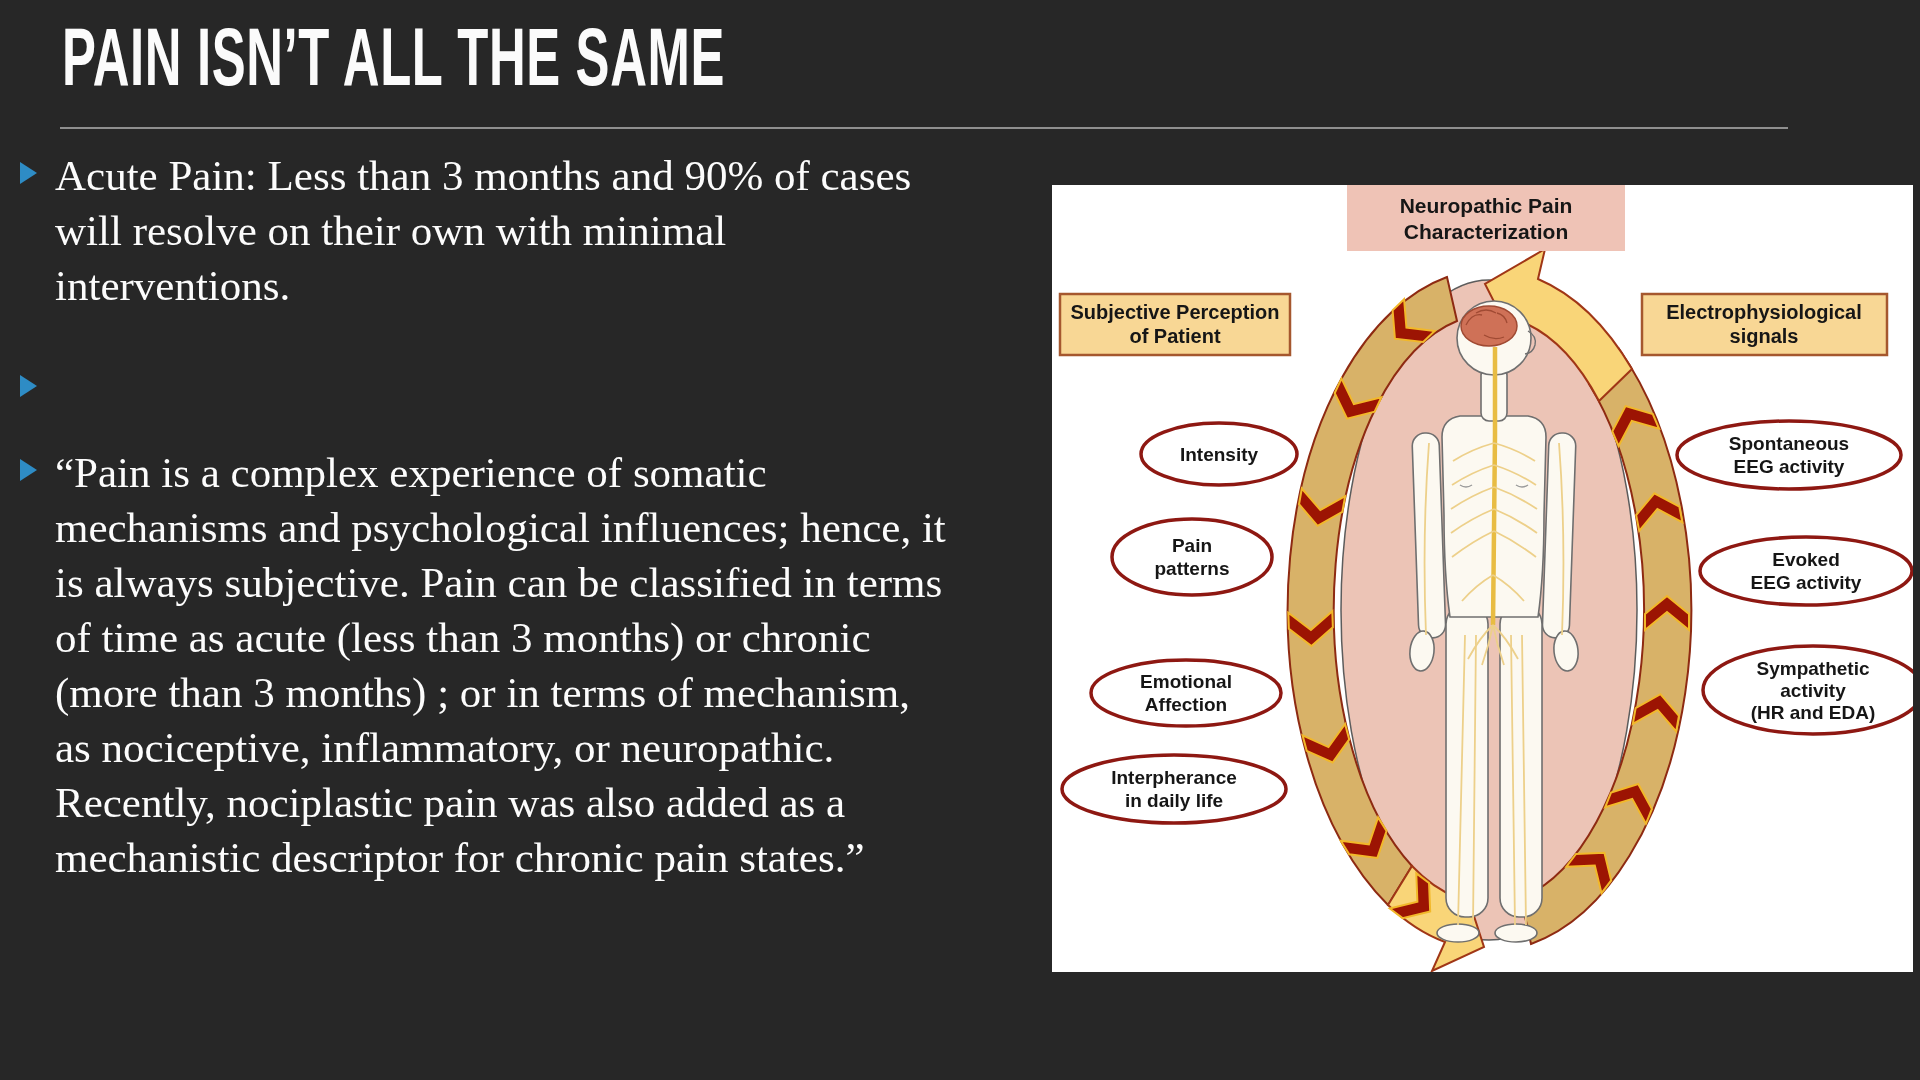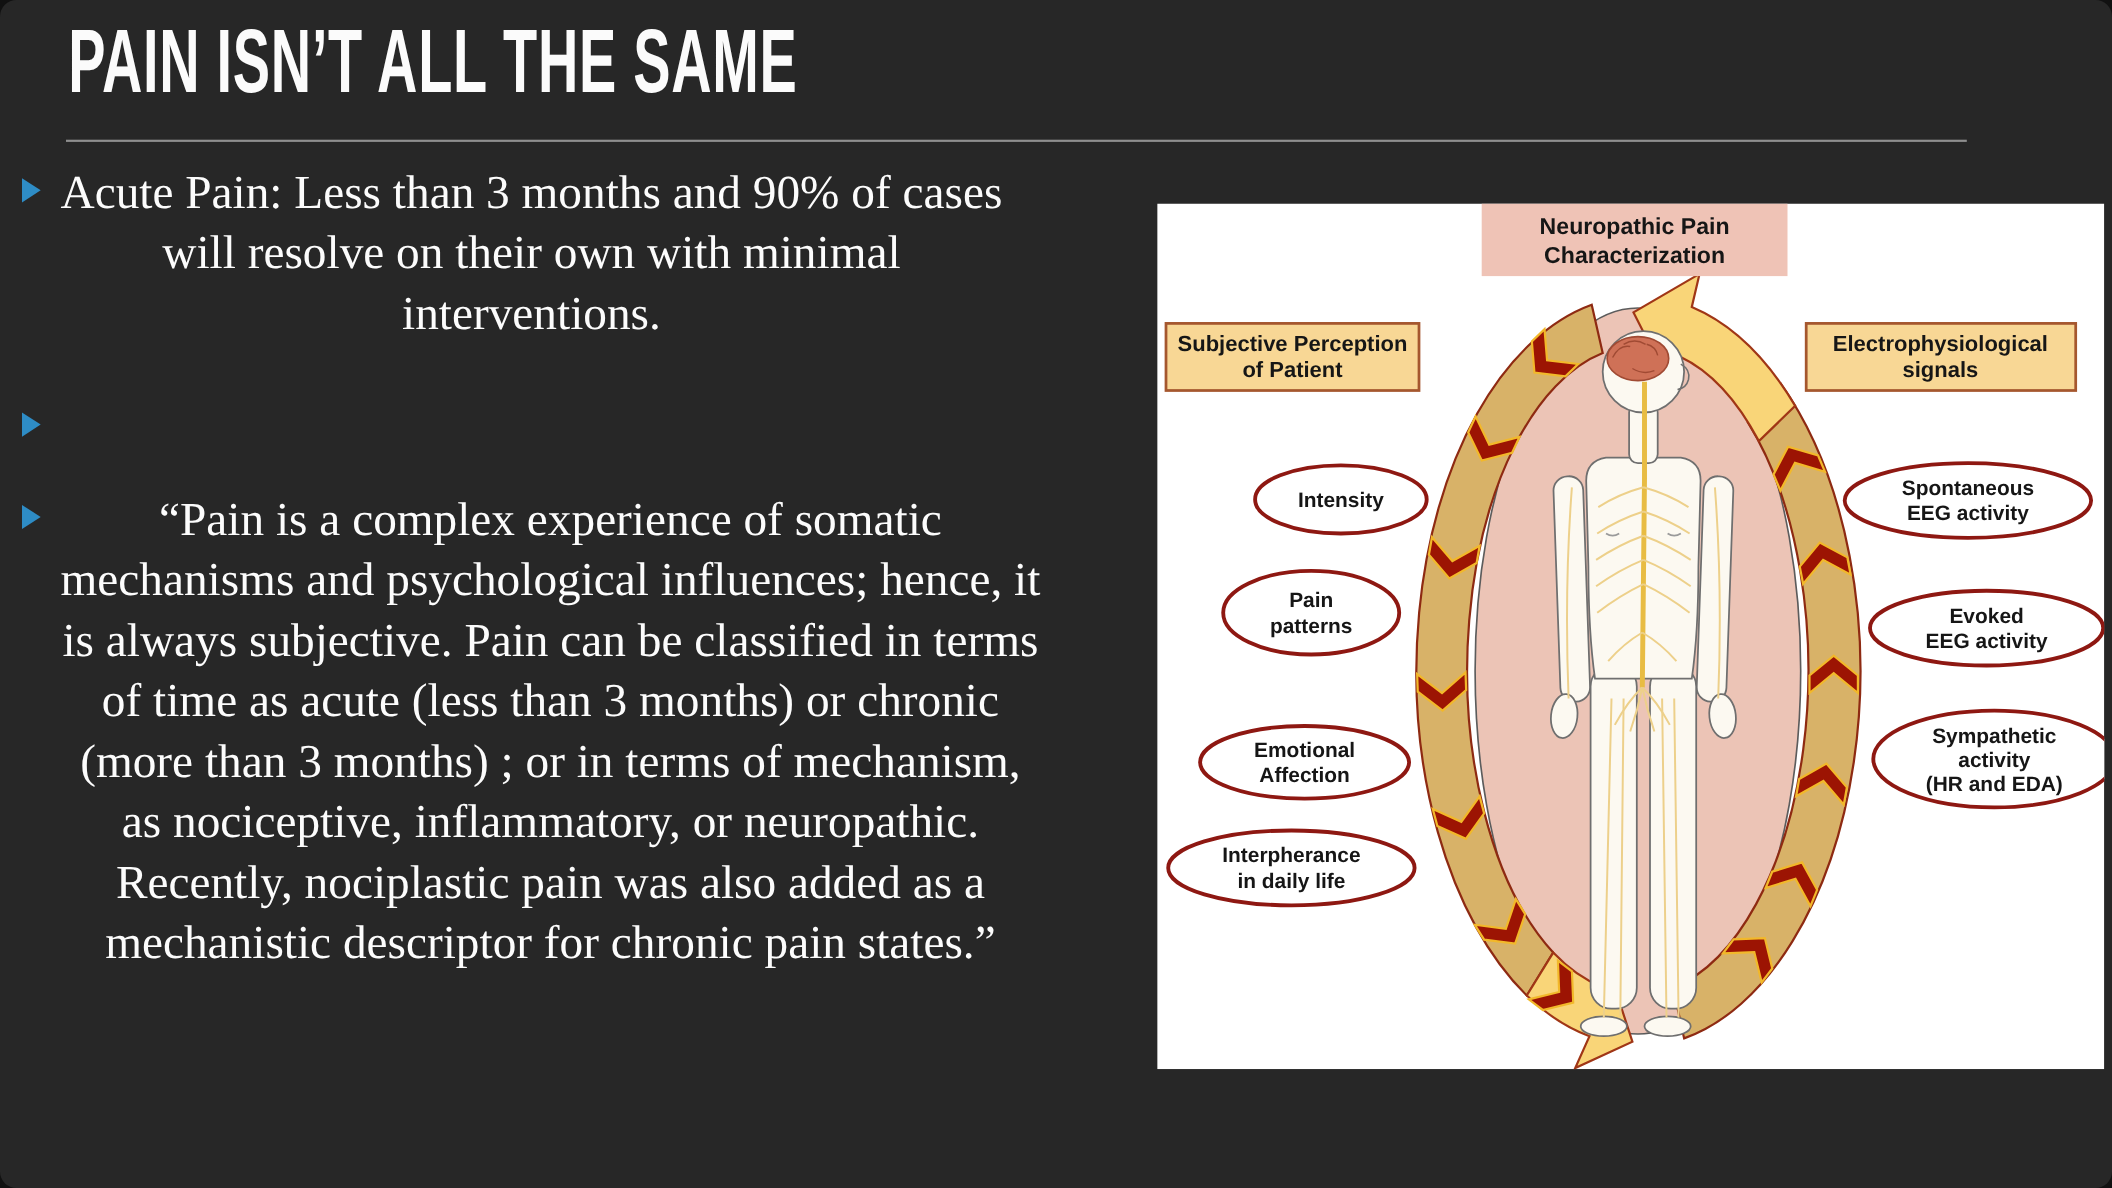--- a/index.html
+++ b/index.html
@@ -1,24 +1,24 @@
 <!DOCTYPE html>
 <html><head>
 <meta charset="utf-8">
 <style>
   html,body{margin:0;padding:0;background:#111;}
   .slide{position:relative;width:1920px;height:1080px;background:#272727;overflow:hidden;
-         font-family:"Liberation Sans",sans-serif;border-radius:15px;}
+         font-family:"Liberation Sans",sans-serif;}
   .slide-title{position:absolute;left:62px;top:14px;margin:0;
 ated:0;
          font:700 82px/1.05 "Liberation Sans",sans-serif;color:#fbfbfb;
          transform:scaleX(0.62);transform-origin:0 0;white-space:nowrap;letter-spacing:1px;}
   .title-rule{position:absolute;left:60px;top:127px;width:1728px;height:2px;background:#8f8f8f;}
   .bullets{position:absolute;left:20px;top:148px;width:1015px;}
-  .bullet{display:flex;align-items:flex-start;margin-bottom:48px;text-align:center;}
+  .bullet{display:flex;align-items:flex-start;margin-bottom:48px;}
   .tri{flex:0 0 auto;width:0;height:0;border-top:11px solid transparent;
        border-bottom:11px solid transparent;border-left:17px solid #2e8cc5;
        margin:14px 18px 0 0;}
   .btext{margin:0;font:400 43px/55px "Liberation Serif","DejaVu Serif",serif;
          color:#fcfcfc;white-space:pre-line;}
   .diagram{position:absolute;left:1052px;top:185px;width:861px;height:787px;}
   .dg-title{font:bold 21px "Liberation Sans",sans-serif;fill:#161616;text-anchor:middle;}
   .dg-head{font:bold 20px "Liberation Sans",sans-serif;fill:#161616;text-anchor:middle;}
   .dg-label{font:bold 19px "Liberation Sans",sans-serif;fill:#161616;text-anchor:middle;}
   .band{fill:#d8b268;stroke:#8e2a12;stroke-width:2;}

